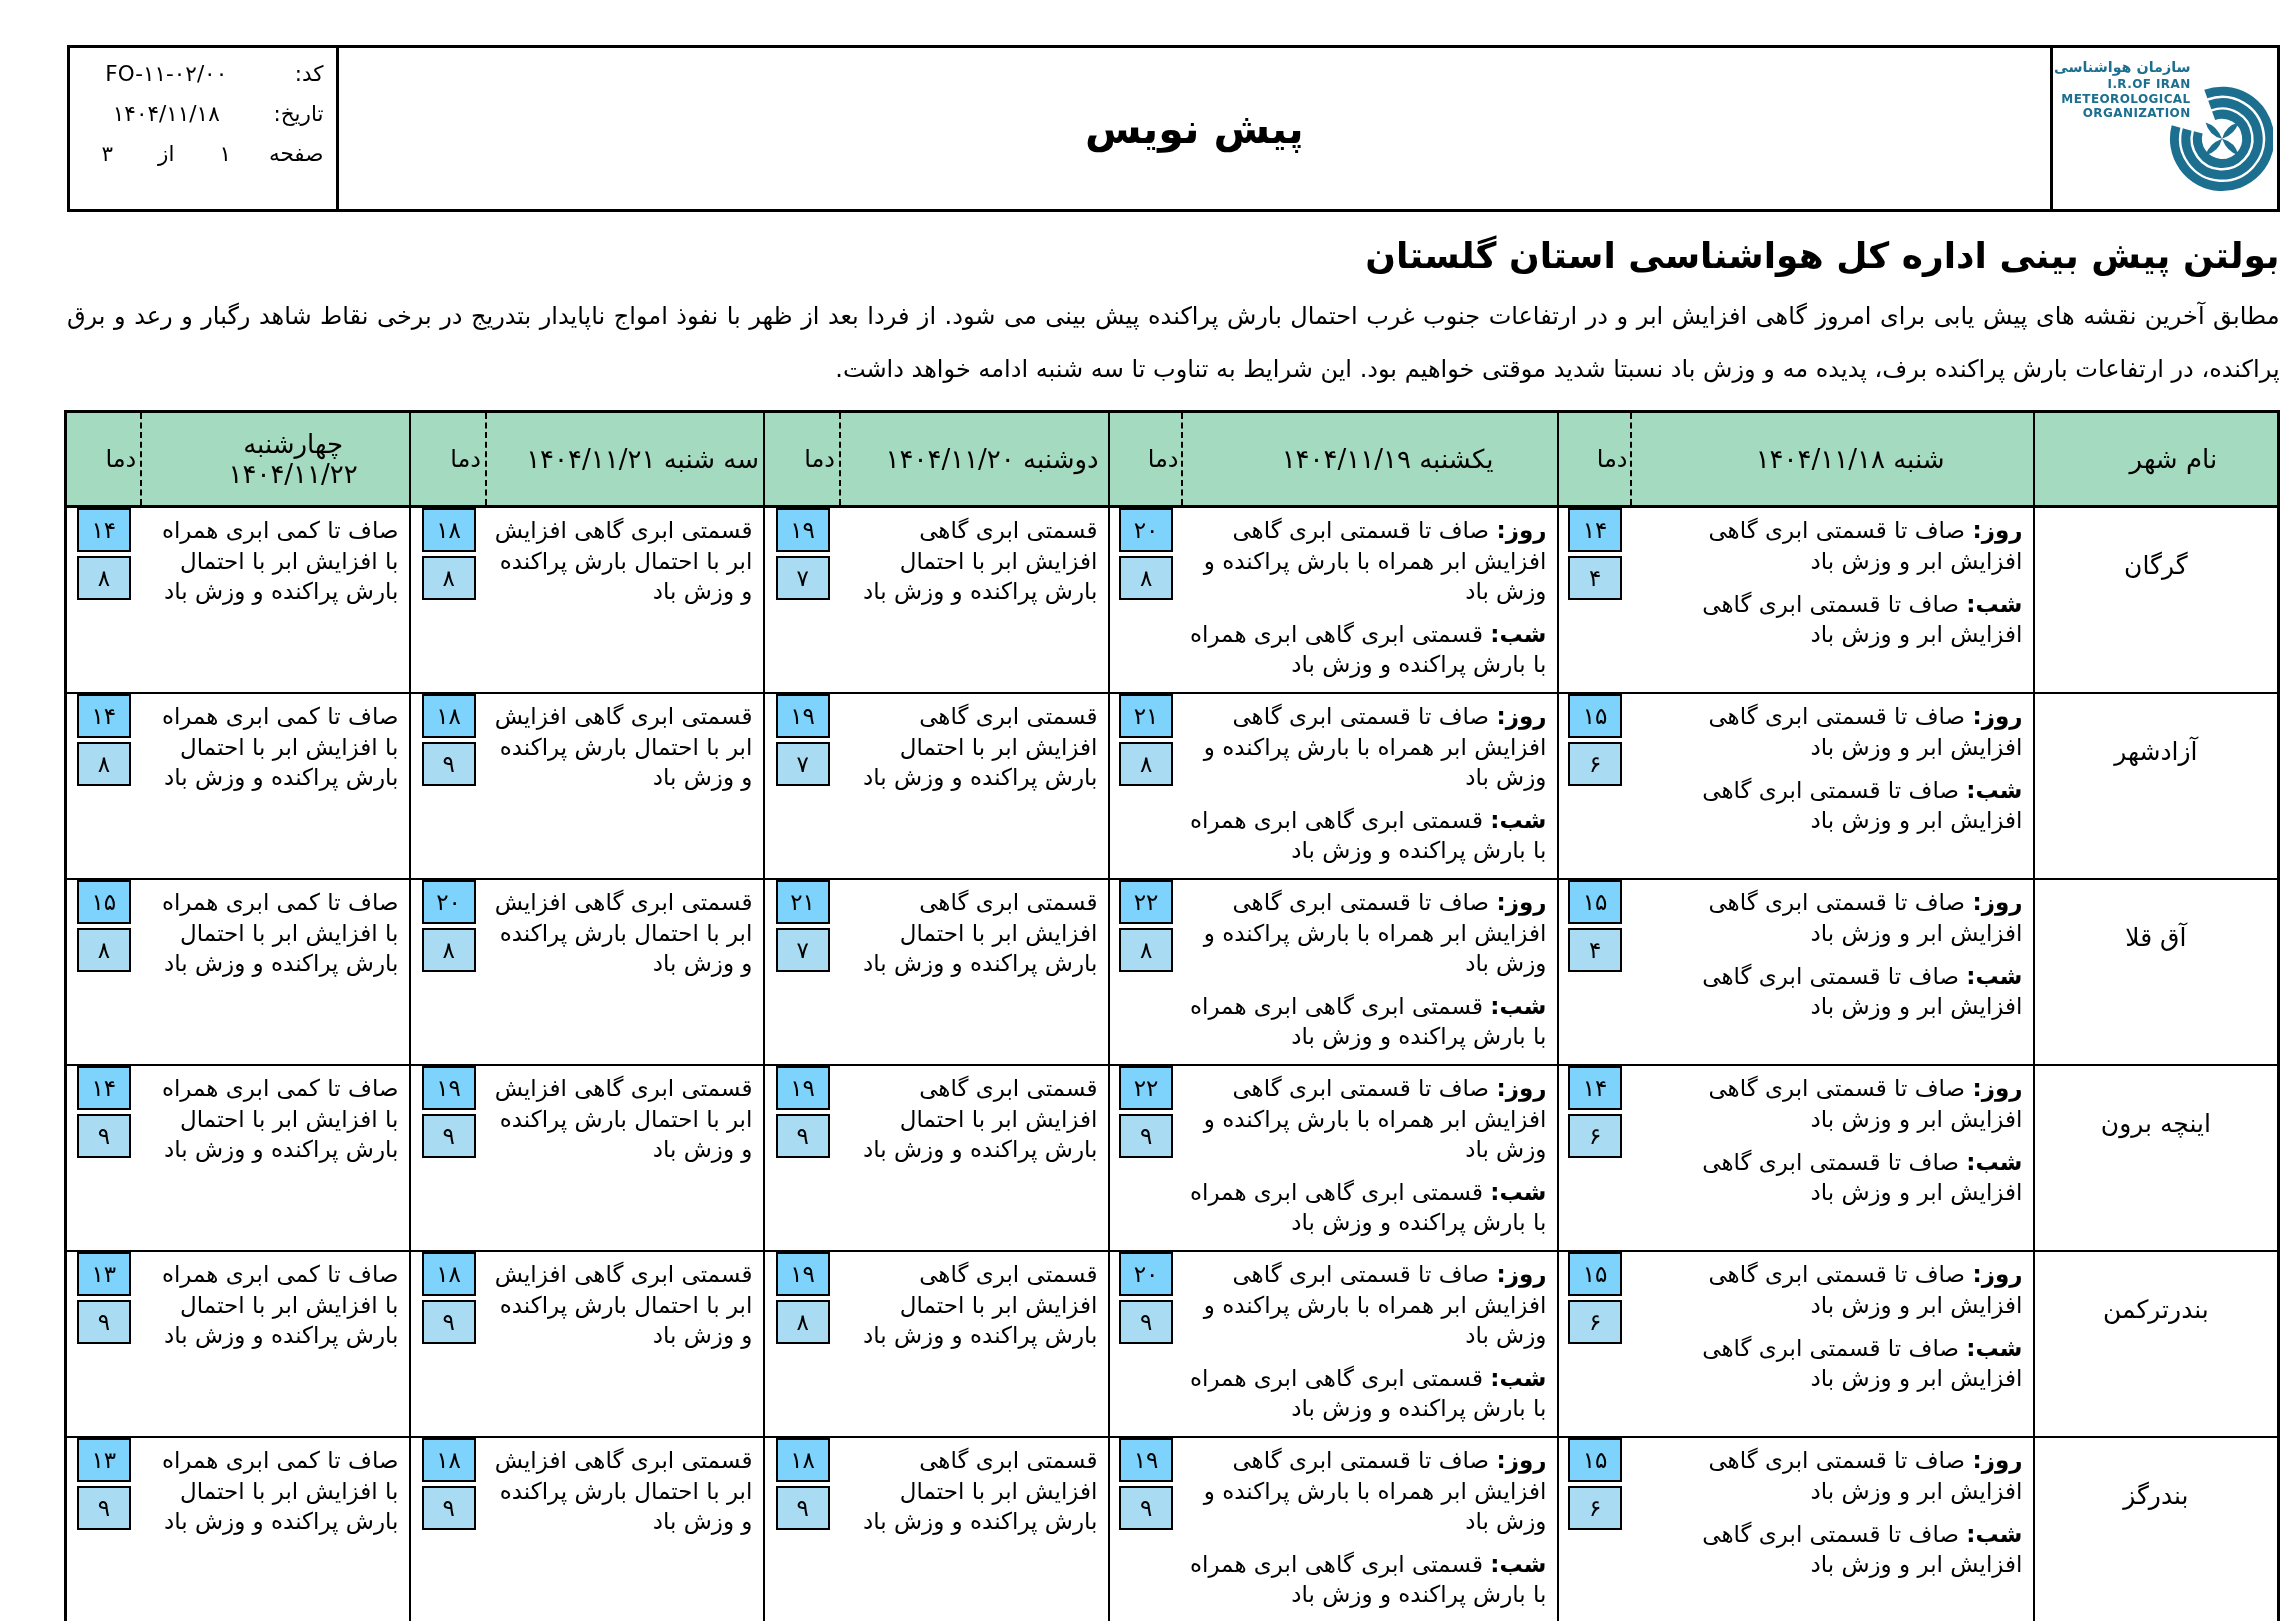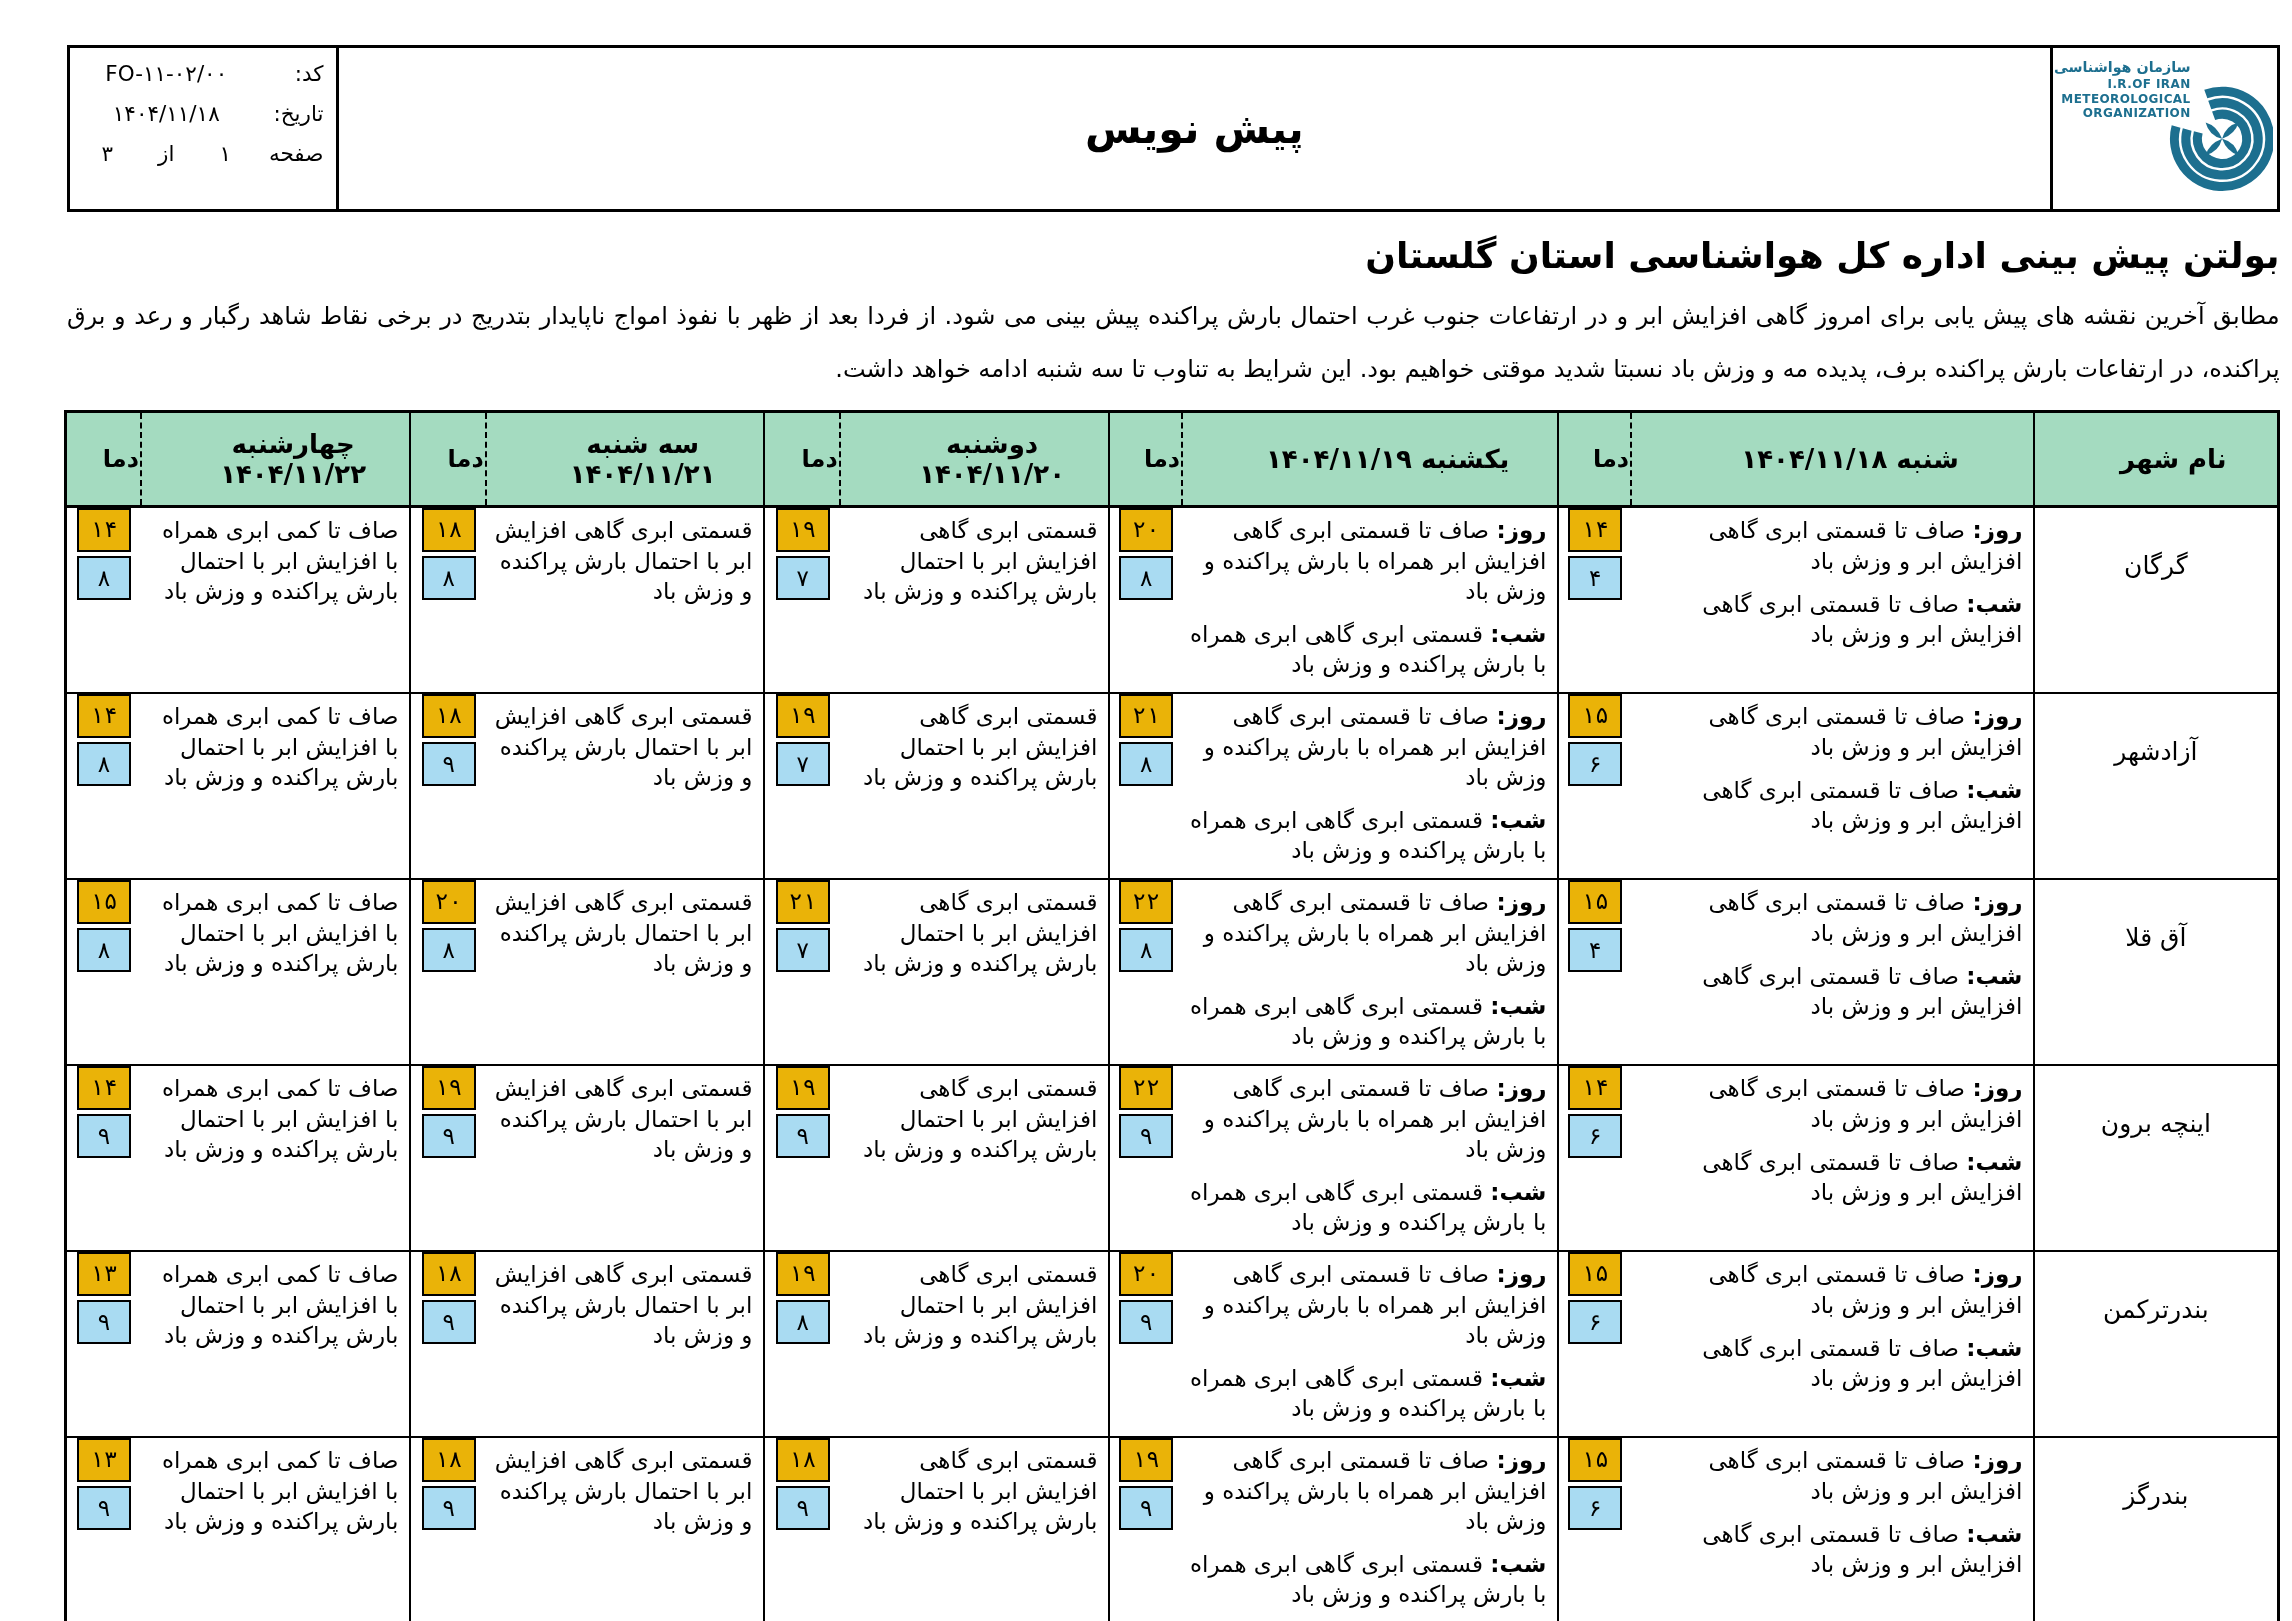--- a/index.html
+++ b/index.html
@@ -22,31 +22,31 @@
   .page-row{display:flex;flex:1;justify-content:space-around;}
 
   
   .bulletin-title{margin-top:23px;text-align:right;font-weight:bold;font-size:36px;}
   .bulletin-paragraph{margin-top:14.3px;font-size:24px;line-height:2.2;text-align:justify;}
   .bulletin-note{margin-top:7.2px;font-size:22.4px;text-align:right;}
 
   
   table.forecast{width:100%;border-collapse:collapse;table-layout:fixed;margin-top:14.3px;border:3.6px solid #000;}
   th,td{border:2.7px solid #000;box-sizing:border-box;}
-  th{background:#a4dbc0;font-weight:bold;height:95px;font-size:26px;border-bottom:3.6px solid #000;padding-left:36px;}
+  th{background:#a4dbc0;font-weight:normal;height:95px;font-size:26px;border-bottom:3.6px solid #000;padding-left:36px;}
   .h-date{border-right:2.7px solid #000;border-left:2.7px dashed #000;}
   .h-temp{border-right:2.7px dashed #000;border-left:2.7px solid #000;font-size:24px;}
   tbody tr{height:166px;}
   .c-city{text-align:center;vertical-align:top;padding-top:43px;font-size:25px;}
   .c-text{border-right:2.7px solid #000;border-left:none;vertical-align:top;padding:7.2px 10.7px 0 7.2px;font-size:23px;line-height:1.32;text-align:right;}
   .c-temp{border-right:none;border-left:2.7px solid #000;vertical-align:top;padding:0;}
   .fpara{margin:0 0 12.5px 0;}
   .plabel{font-weight:bold;text-align:center;}
   .tbox{width:54px;height:44px;margin:0 auto;border:2.7px solid #000;box-sizing:border-box;display:flex;align-items:center;justify-content:center;font-size:23px;}
-  .tmax{background:#eab308;font-family:Liberation Mono, monospace;}
+  .tmax{background:#7dd3fc;}
   .tmin{background:#a9dbf2;margin-top:3.6px;}
 </style>
 </head>
 <body>
 
 <div class="page">
 
   <div class="header-strip">
     <div class="logo-box">
       <div class="logo-words">

